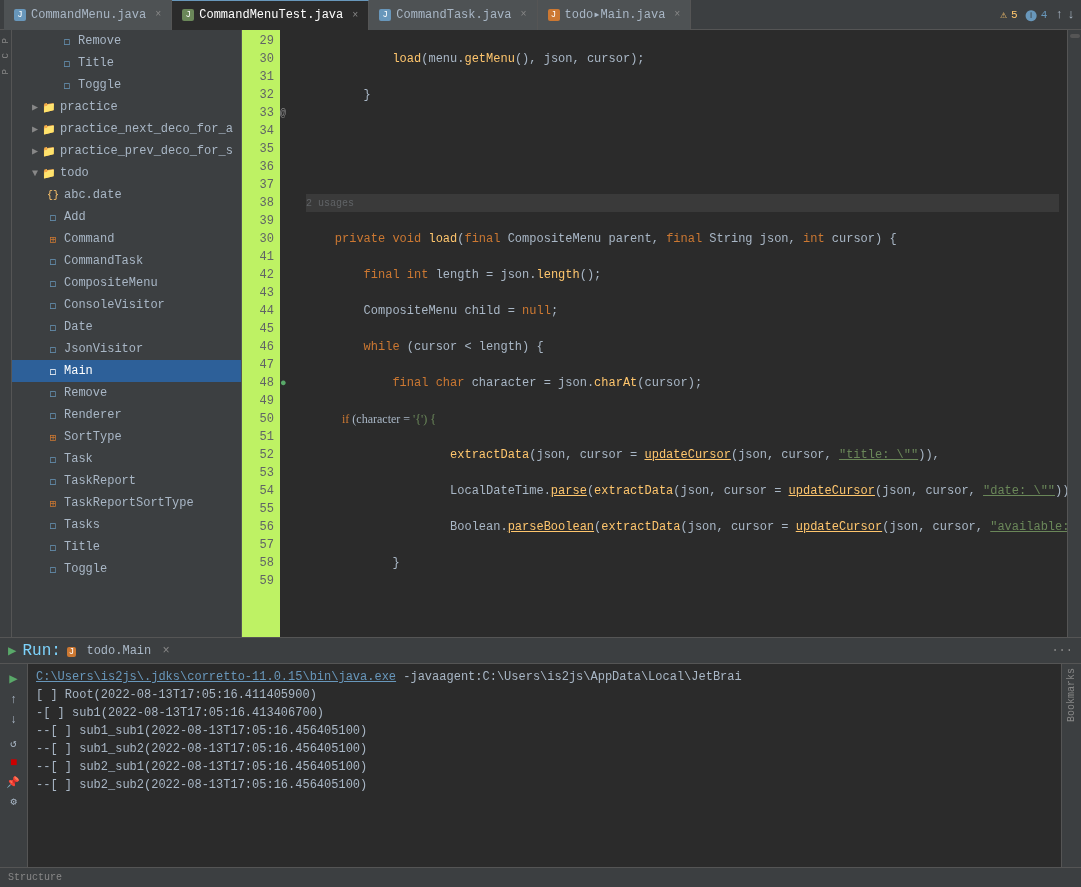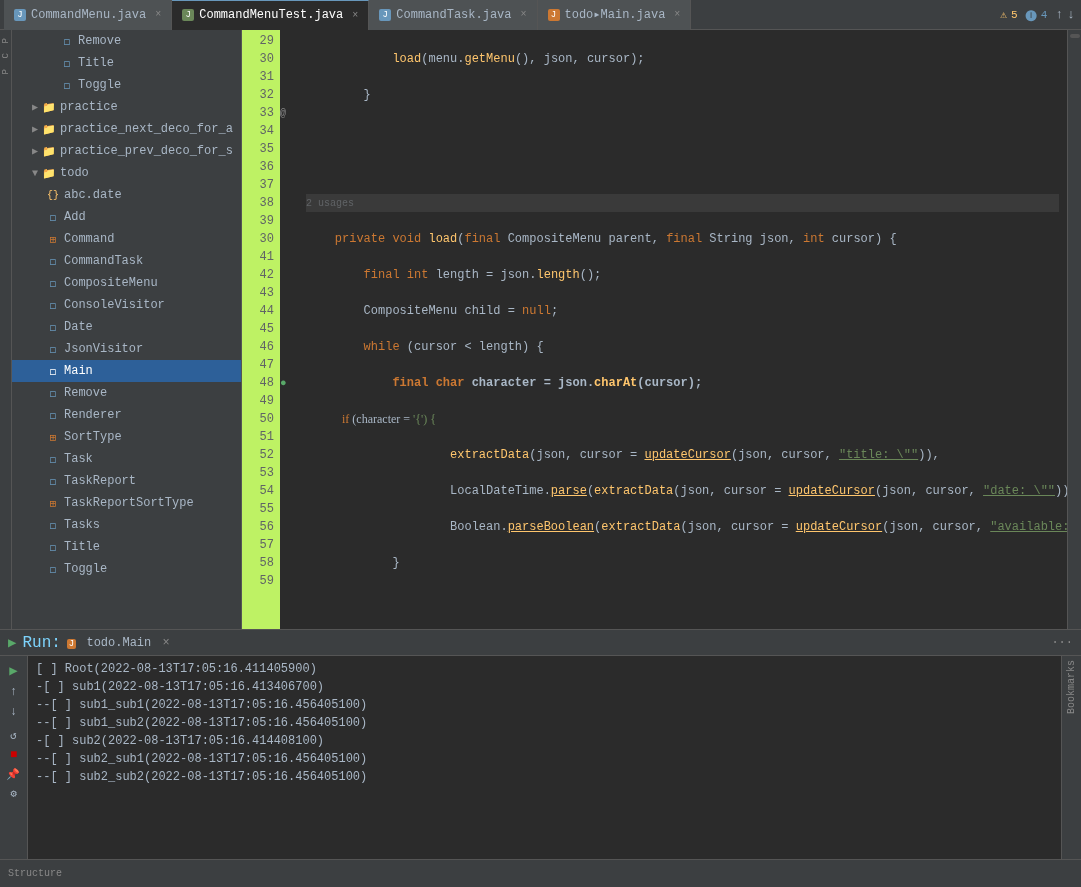--- a/index.html
+++ b/index.html
@@ -288,21 +288,21 @@
       <div class="code-content">
 <div style="height:18px;"><span class="var">            </span><span class="method">load</span><span>(</span><span class="var">menu</span><span>.</span><span class="method">getMenu</span><span>(), </span><span class="var">json</span><span>, </span><span class="var">cursor</span><span>);</span></div>
 <div style="height:18px;"><span>        }</span></div>
 <div style="height:18px;"></div>
 <div style="height:18px;"></div>
 <div style="height:18px; background:#3a3a3a;"><span style="color:#606366; font-size:10px; margin-right:4px;">2 usages</span></div>
 <div style="height:18px;"><span class="kw">    private</span> <span class="kw">void</span> <span class="method">load</span><span>(</span><span class="kw">final</span> <span class="cls">CompositeMenu</span> <span class="var">parent</span><span>, </span><span class="kw">final</span> <span class="cls">String</span> <span class="var">json</span><span>, </span><span class="kw">int</span> <span class="var">cursor</span><span>) {</span></div>
 <div style="height:18px;"><span>        </span><span class="kw">final</span> <span class="kw">int</span> <span class="var">length</span> <span>= </span><span class="var">json</span><span>.</span><span class="method">length</span><span>();</span></div>
 <div style="height:18px;"><span>        </span><span class="cls">CompositeMenu</span> <span class="var">child</span> <span>= </span><span class="kw">null</span><span>;</span></div>
 <div style="height:18px;"><span>        </span><span class="kw">while</span> <span>(</span><span class="var">cursor</span> <span>&lt; </span><span class="var">length</span><span>) {</span></div>
-<div style="height:18px;font-weight:bold;"><span>            </span><span class="kw">final</span> <span class="kw">char</span> <span class="var">character</span> <span>= </span><span class="var">json</span><span>.</span><span class="method">charAt</span><span>(</span><span class="var">cursor</span><span>);</span></div>
+<div style="height:18px;"><span>            </span><span class="kw">final</span> <span class="kw">char</span> <span class="var">character</span> <span>= </span><span class="var">json</span><span>.</span><span class="method">charAt</span><span>(</span><span class="var">cursor</span><span>);</span></div>
 <div style="height:18px;font-family:Liberation Serif, serif;"><span>            </span><span class="kw">if</span> <span>(</span><span class="var">character</span> <span>= </span><span class="str">'{') {</span></div>
 <div style="height:18px;"><span>                    </span><span class="method">extractData</span><span>(</span><span class="var">json</span><span>, </span><span class="var">cursor</span> <span>= </span><span class="method"><span class="underline">updateCursor</span></span><span>(</span><span class="var">json</span><span>, </span><span class="var">cursor</span><span>, </span><span class="str"><span class="underline">"title: \""</span></span><span>)),</span></div>
 <div style="height:18px;"><span>                    </span><span class="cls">LocalDateTime</span><span>.</span><span class="method"><span class="underline">parse</span></span><span>(</span><span class="method">extractData</span><span>(</span><span class="var">json</span><span>, </span><span class="var">cursor</span> <span>= </span><span class="method"><span class="underline">updateCursor</span></span><span>(</span><span class="var">json</span><span>, </span><span class="var">cursor</span><span>, </span><span class="str"><span class="underline">"date: \""</span></span><span>))),</span></div>
 <div style="height:18px;"><span>                    </span><span class="cls">Boolean</span><span>.</span><span class="method"><span class="underline">parseBoolean</span></span><span>(</span><span class="method">extractData</span><span>(</span><span class="var">json</span><span>, </span><span class="var">cursor</span> <span>= </span><span class="method"><span class="underline">updateCursor</span></span><span>(</span><span class="var">json</span><span>, </span><span class="var">cursor</span><span>, </span><span class="str"><span class="underline">"available: \""</span></span></div>
 <div style="height:18px;"><span>            }</span></div>
 <div style="height:18px;"></div>
 
 
 
 
@@ -349,31 +349,34 @@
         <span style="color:#59a869; font-size:14px; cursor:pointer;">▶</span>
         <span style="color:#a9b7c6; font-size:12px; cursor:pointer;">↑</span>
         <span style="color:#a9b7c6; font-size:12px; cursor:pointer;">↓</span>
         <span style="color:#a9b7c6; font-size:11px; cursor:pointer; margin-top:4px;">↺</span>
         <span style="color:#cc0000; font-size:12px; cursor:pointer;">■</span>
         <span style="color:#a9b7c6; font-size:11px; cursor:pointer;">📌</span>
         <span style="color:#a9b7c6; font-size:11px; cursor:pointer;">⚙</span>
       </div>
 
       <div class="bottom-content">
+        <div class="bottom-output-line">
+          <span class="bottom-run-link">C:\Users\is2js\.jdks\corretto-11.0.15\bin\java.exe</span>
+          <span> -javaagent:C:\Users\is2js\AppData\Local\JetBrai</span>
+        </div>
         <div class="bottom-output-line">[ ] Root(2022-08-13T17:05:16.411405900)</div>
         <div class="bottom-output-line">-[ ] sub1(2022-08-13T17:05:16.413406700)</div>
         <div class="bottom-output-line">--[ ] sub1_sub1(2022-08-13T17:05:16.456405100)</div>
         <div class="bottom-output-line">--[ ] sub1_sub2(2022-08-13T17:05:16.456405100)</div>
-        <div class="bottom-output-line">-[ ] sub2(2022-08-13T17:05:16.414408100)</div>
         <div class="bottom-output-line">--[ ] sub2_sub1(2022-08-13T17:05:16.456405100)</div>
         <div class="bottom-output-line">--[ ] sub2_sub2(2022-08-13T17:05:16.456405100)</div>
       </div>
 
       <div style="width:20px; background:#3c3f41; border-left:1px solid #555; display:flex; flex-direction:column; align-items:center; padding-top:4px; gap:6px; flex-shrink:0;">
         <span style="font-size:10px; color:#888; writing-mode:vertical-lr; transform:rotate(180deg); cursor:pointer;">Bookmarks</span>
       </div>
     </div>
   </div>
 
-  <div style="height:28px; background:#3c3f41; border-top:1px solid #555; display:flex; align-items:center; padding:0 8px; gap:8px; flex-shrink:0;">
+  <div style="height:20px; background:#3c3f41; border-top:1px solid #555; display:flex; align-items:center; padding:0 8px; gap:8px; flex-shrink:0;">
     <span style="font-size:10px; color:#888; cursor:pointer;">Structure</span>
   </div>
 </div>
 
 </body></html>

